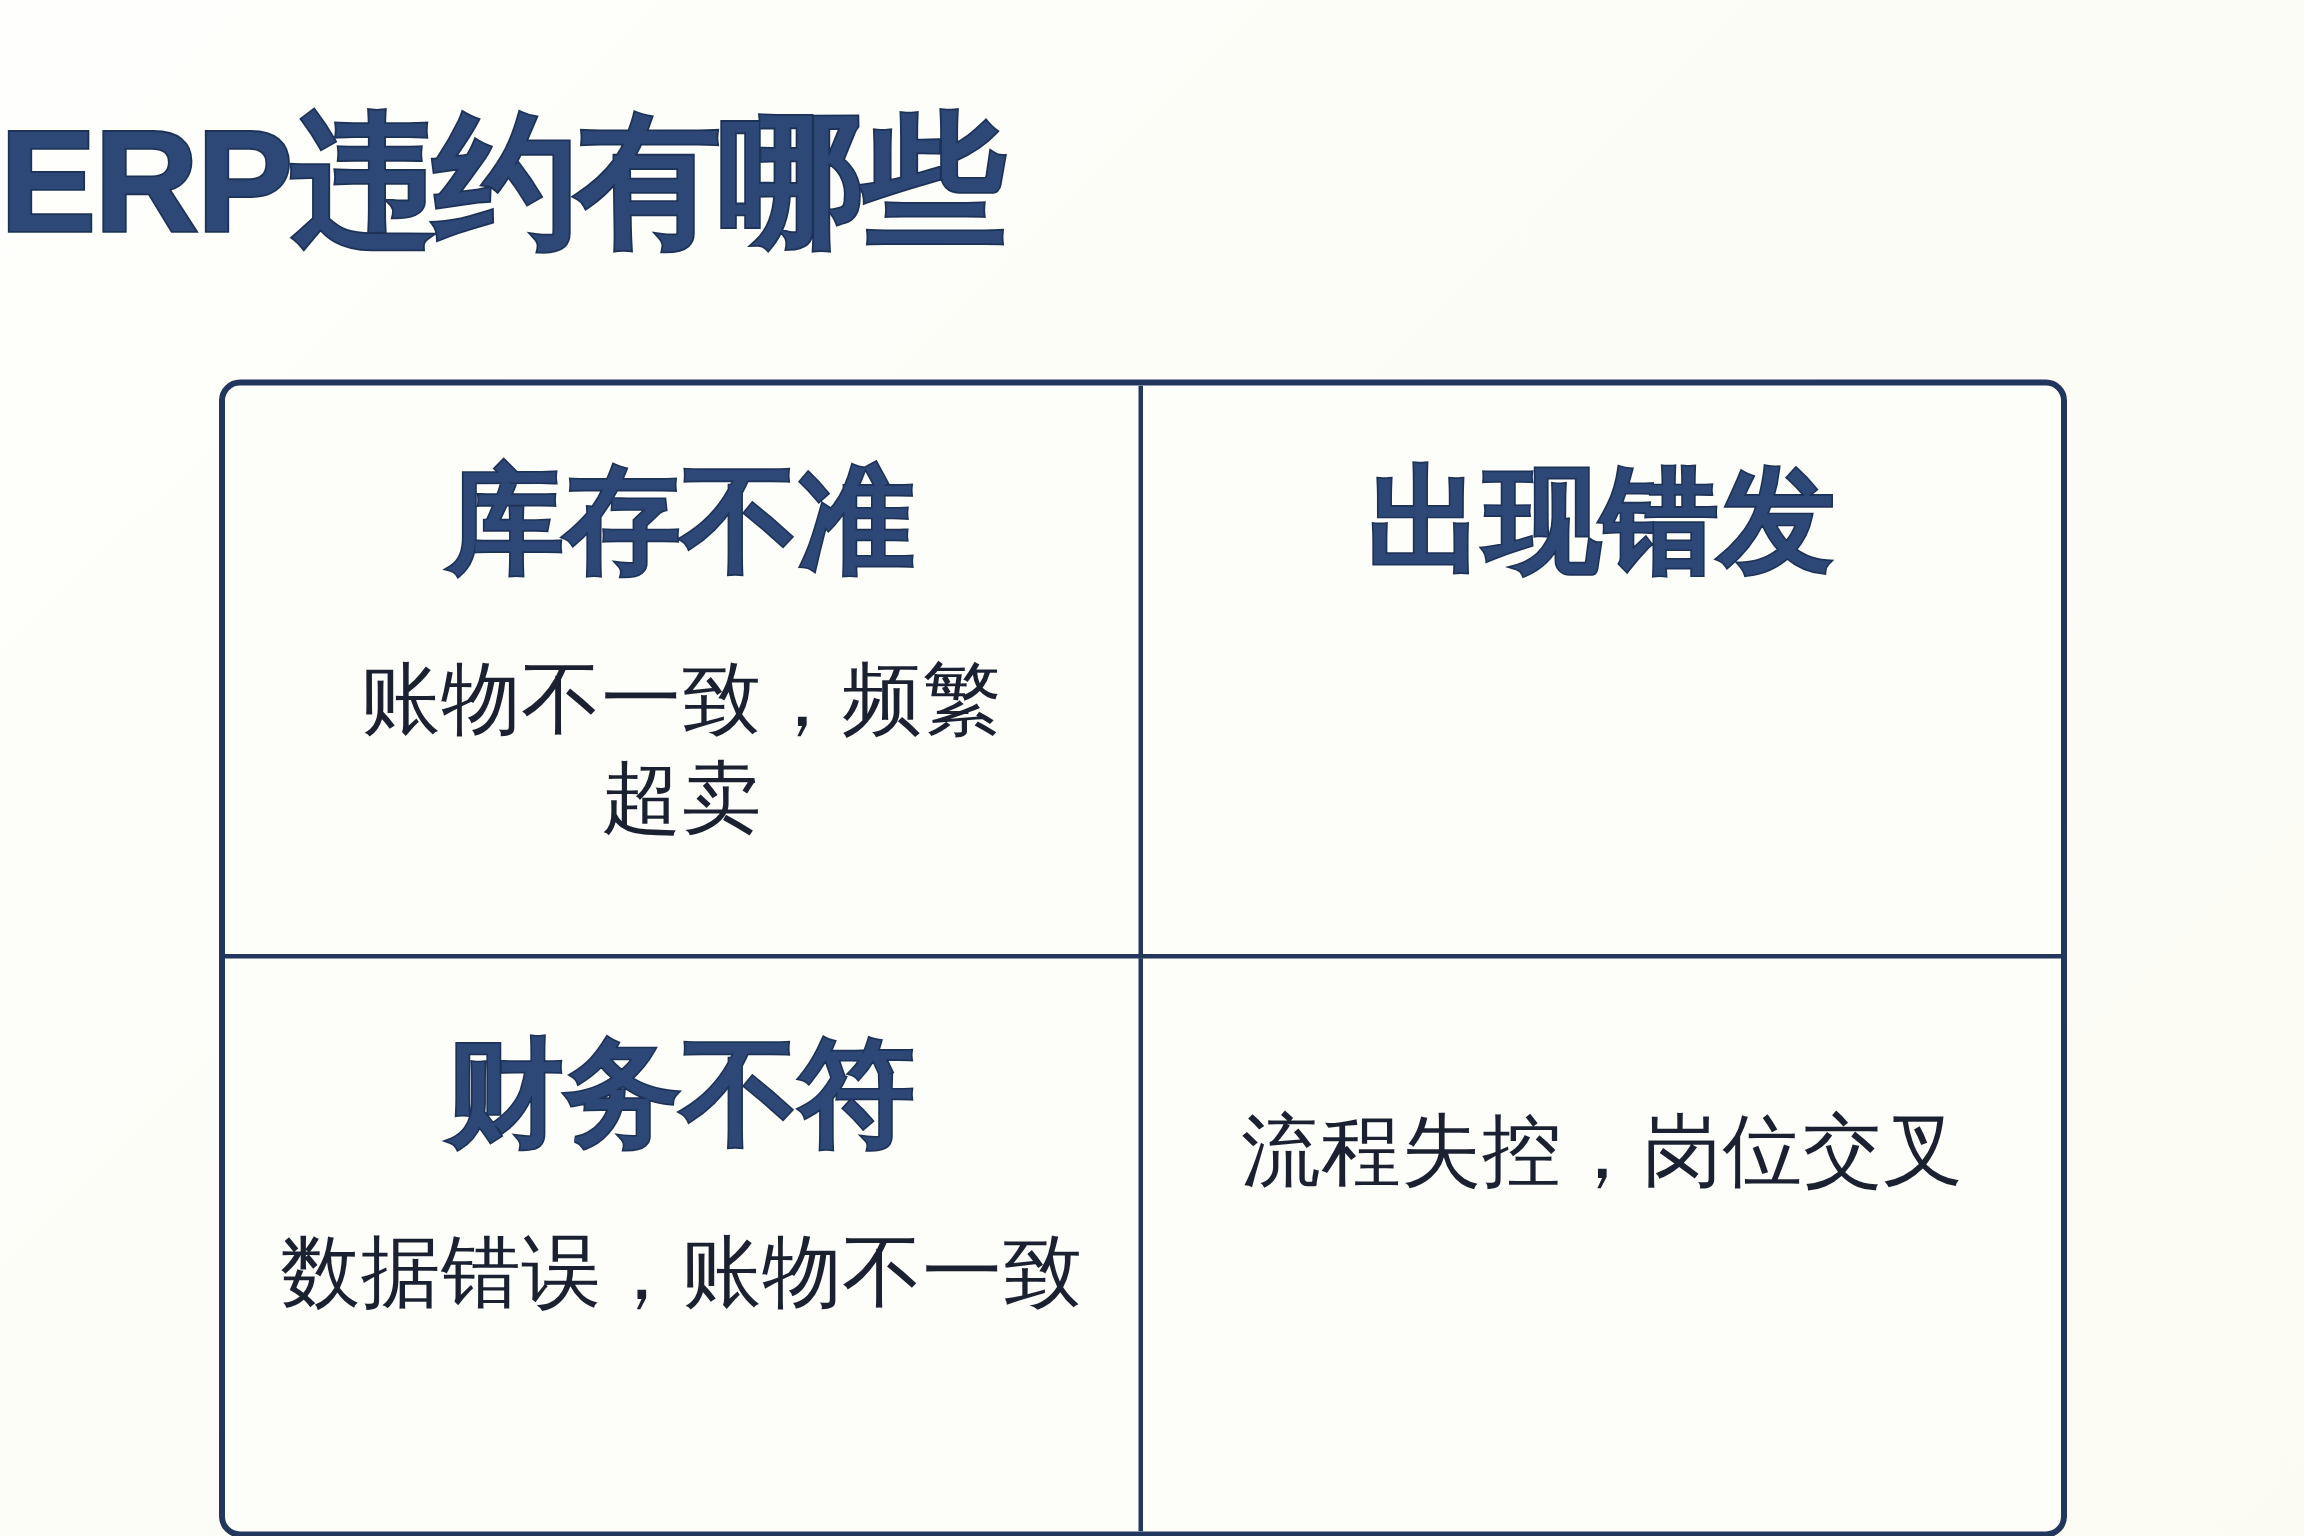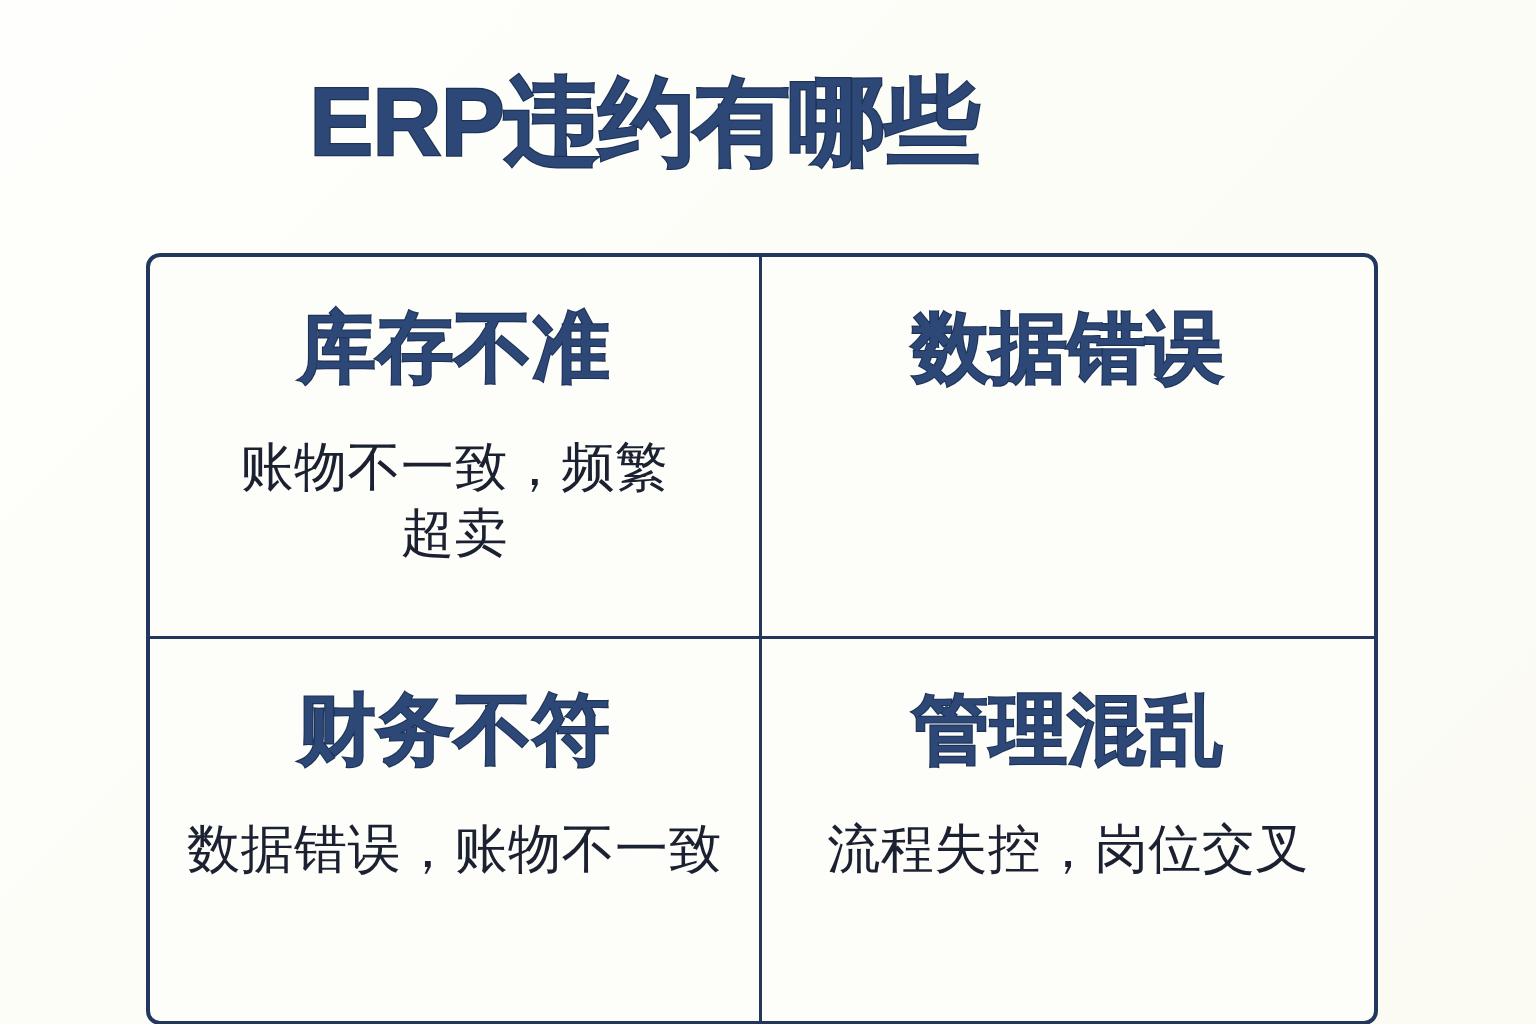--- a/index.html
+++ b/index.html
@@ -22,21 +22,21 @@
     background:
       linear-gradient(135deg, #fefefc 0%, #fdfdf8 40%, #fbfbf4 100%);
   }
 
   
   #title {
     position: absolute;
     left: 0;
     top: 68px;
     width: 1288px;
-    text-align: center;
+    text-align: left;
     font-size: 96px;
     line-height: 1.12;
     font-weight: 700;
     letter-spacing: -1px;
     color: #2d4876;
     -webkit-text-stroke: 2.4px #1d3257;
     paint-order: stroke fill;
     white-space: nowrap;
   }
 
@@ -110,27 +110,26 @@
   <div id="title">ERP违约有哪些</div>
 
   <div id="matrix">
 
     <div class="cell c-tl">
       <div class="cell-heading">库存不准</div>
       <div class="cell-body">账物不一致，频繁超卖</div>
     </div>
 
     <div class="cell c-tr">
-      <div class="cell-heading">数据错误</div>
+      <div class="cell-heading">出现错发</div>
     </div>
 
     <div class="cell c-bl">
       <div class="cell-heading">财务不符</div>
       <div class="cell-body">数据错误，账物不一致</div>
     </div>
 
     <div class="cell c-br">
-      <div class="cell-heading">管理混乱</div>
       <div class="cell-body">流程失控，岗位交叉</div>
     </div>
 
   </div>
 </div>
 
 </body></html>

